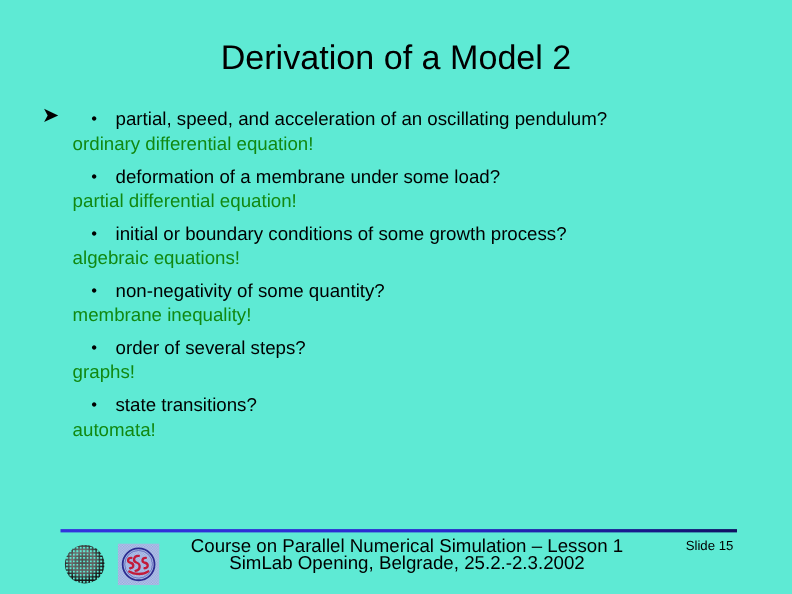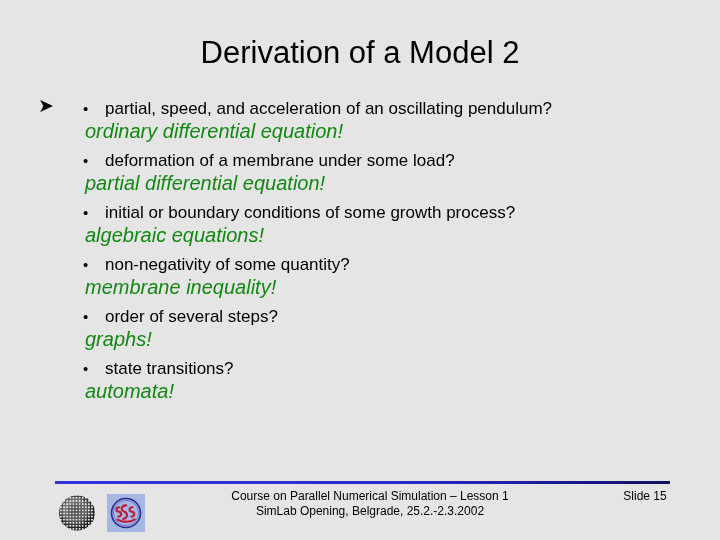--- a/index.html
+++ b/index.html
@@ -5,21 +5,21 @@
 <style>
   html, body {
     margin: 0;
     padding: 0;
     background: #ffffff;
   }
   #slide {
     position: relative;
     width: 720px;
     height: 540px;
-    background: #e5e5e5;
+    background: #5eead4;
     overflow: hidden;
     font-family: "Liberation Sans", sans-serif;
     color: #000000;
     -webkit-font-smoothing: none;
   }
 
   
   #title {
     position: absolute;
     left: 0;
@@ -83,25 +83,24 @@
     left: 83px;
     top: 0;
     font-size: 15px;
     line-height: 22px;
     color: #000000;
   }
 
   
   .answer {
     position: relative;
-    padding-left: 85px;
-    font-size: 20px;
+    padding-left: 66px;
+    font-size: 17px;
     line-height: 22px;
     height: 22px;
-    font-style: italic;
     color: #118811;
     white-space: nowrap;
   }
 
   .qa.gap { margin-bottom: 8px; }
 
   
   #divider {
     position: absolute;
     left: 55px;
@@ -141,21 +140,21 @@
     width: 38px;
     height: 38px;
   }
 
   #footer-center {
     position: absolute;
     left: 155px;
     top: 0px;
     width: 430px;
     text-align: center;
-    font-size: 12px;
+    font-size: 17px;
     line-height: 15px;
     color: #000000;
   }
   #footer-center .fline { display: block; }
 
   #slide-number {
     position: absolute;
     left: 600px;
     top: 0px;
     width: 90px;

